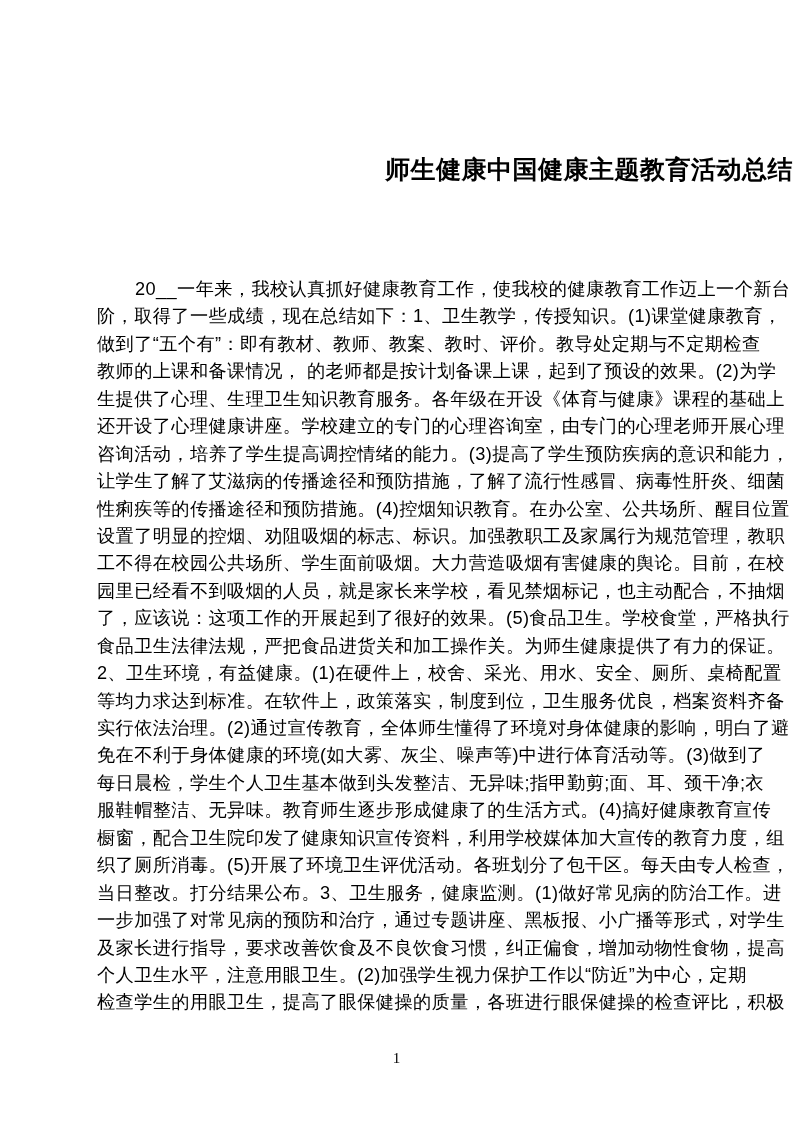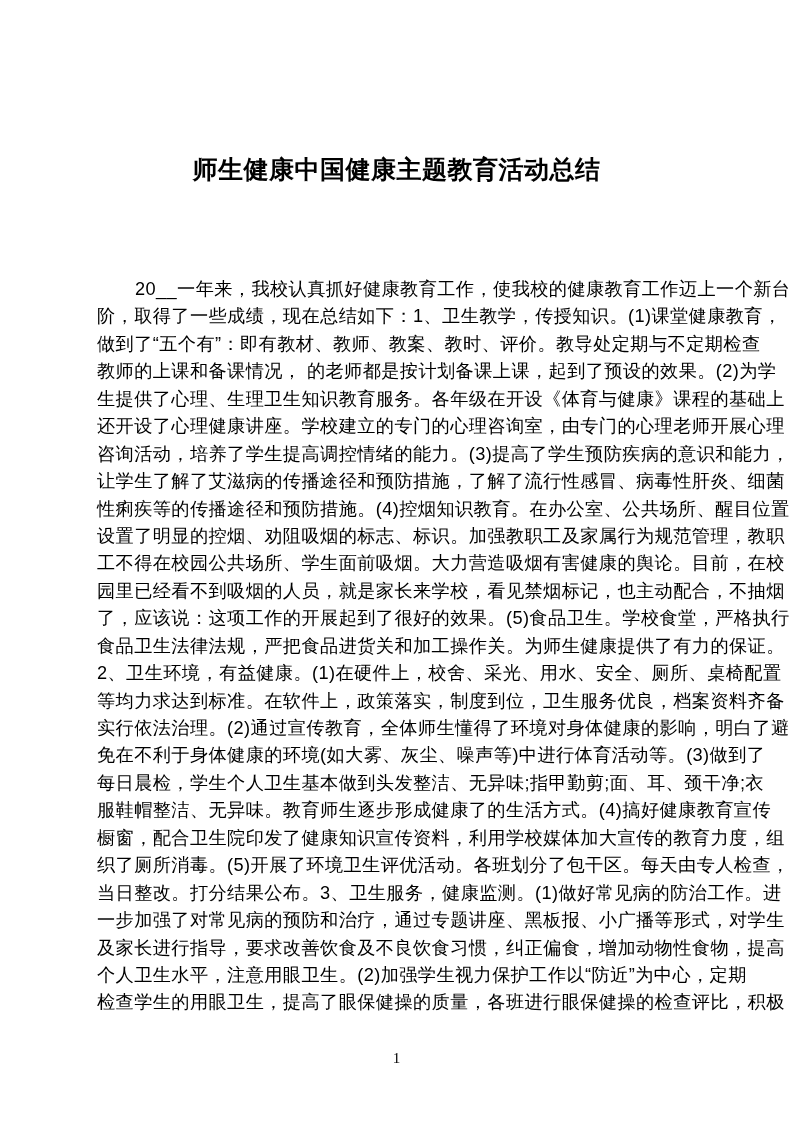--- a/index.html
+++ b/index.html
@@ -14,21 +14,21 @@
     background: #ffffff;
     overflow: hidden;
     font-family: "Liberation Sans", "DejaVu Sans", sans-serif;
     color: #000000;
   }
   .page-title {
     position: absolute;
     top: 136px;
     left: 0;
     width: 793px;
-    text-align: center;
+    text-align: right;
     font-size: 25px;
     font-weight: 700;
     letter-spacing: 0.5px;
     line-height: 32px;
     white-space: nowrap;
   }
   .body-text {
     position: absolute;
     top: 276px;
     left: 97px;

